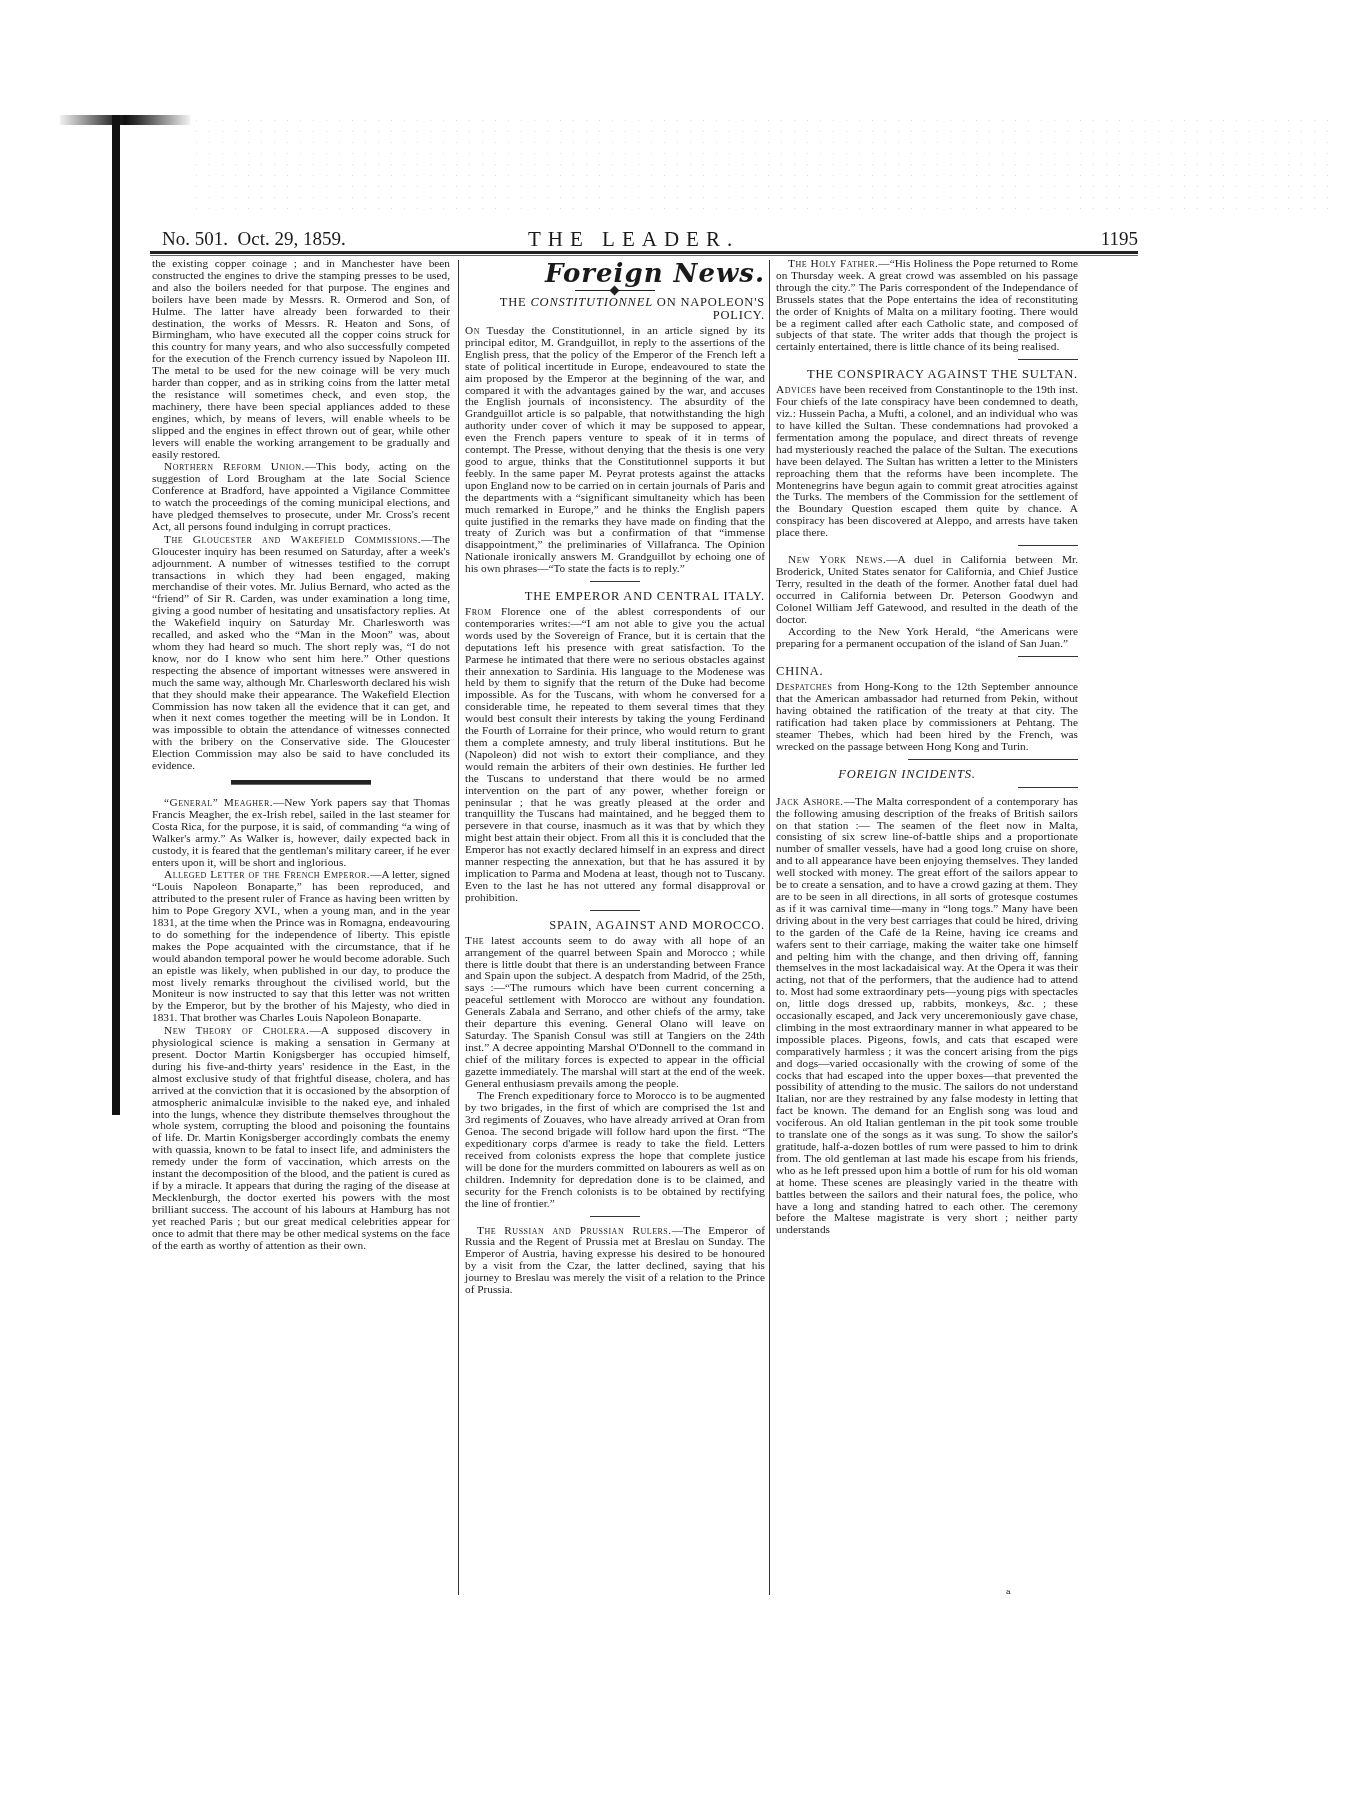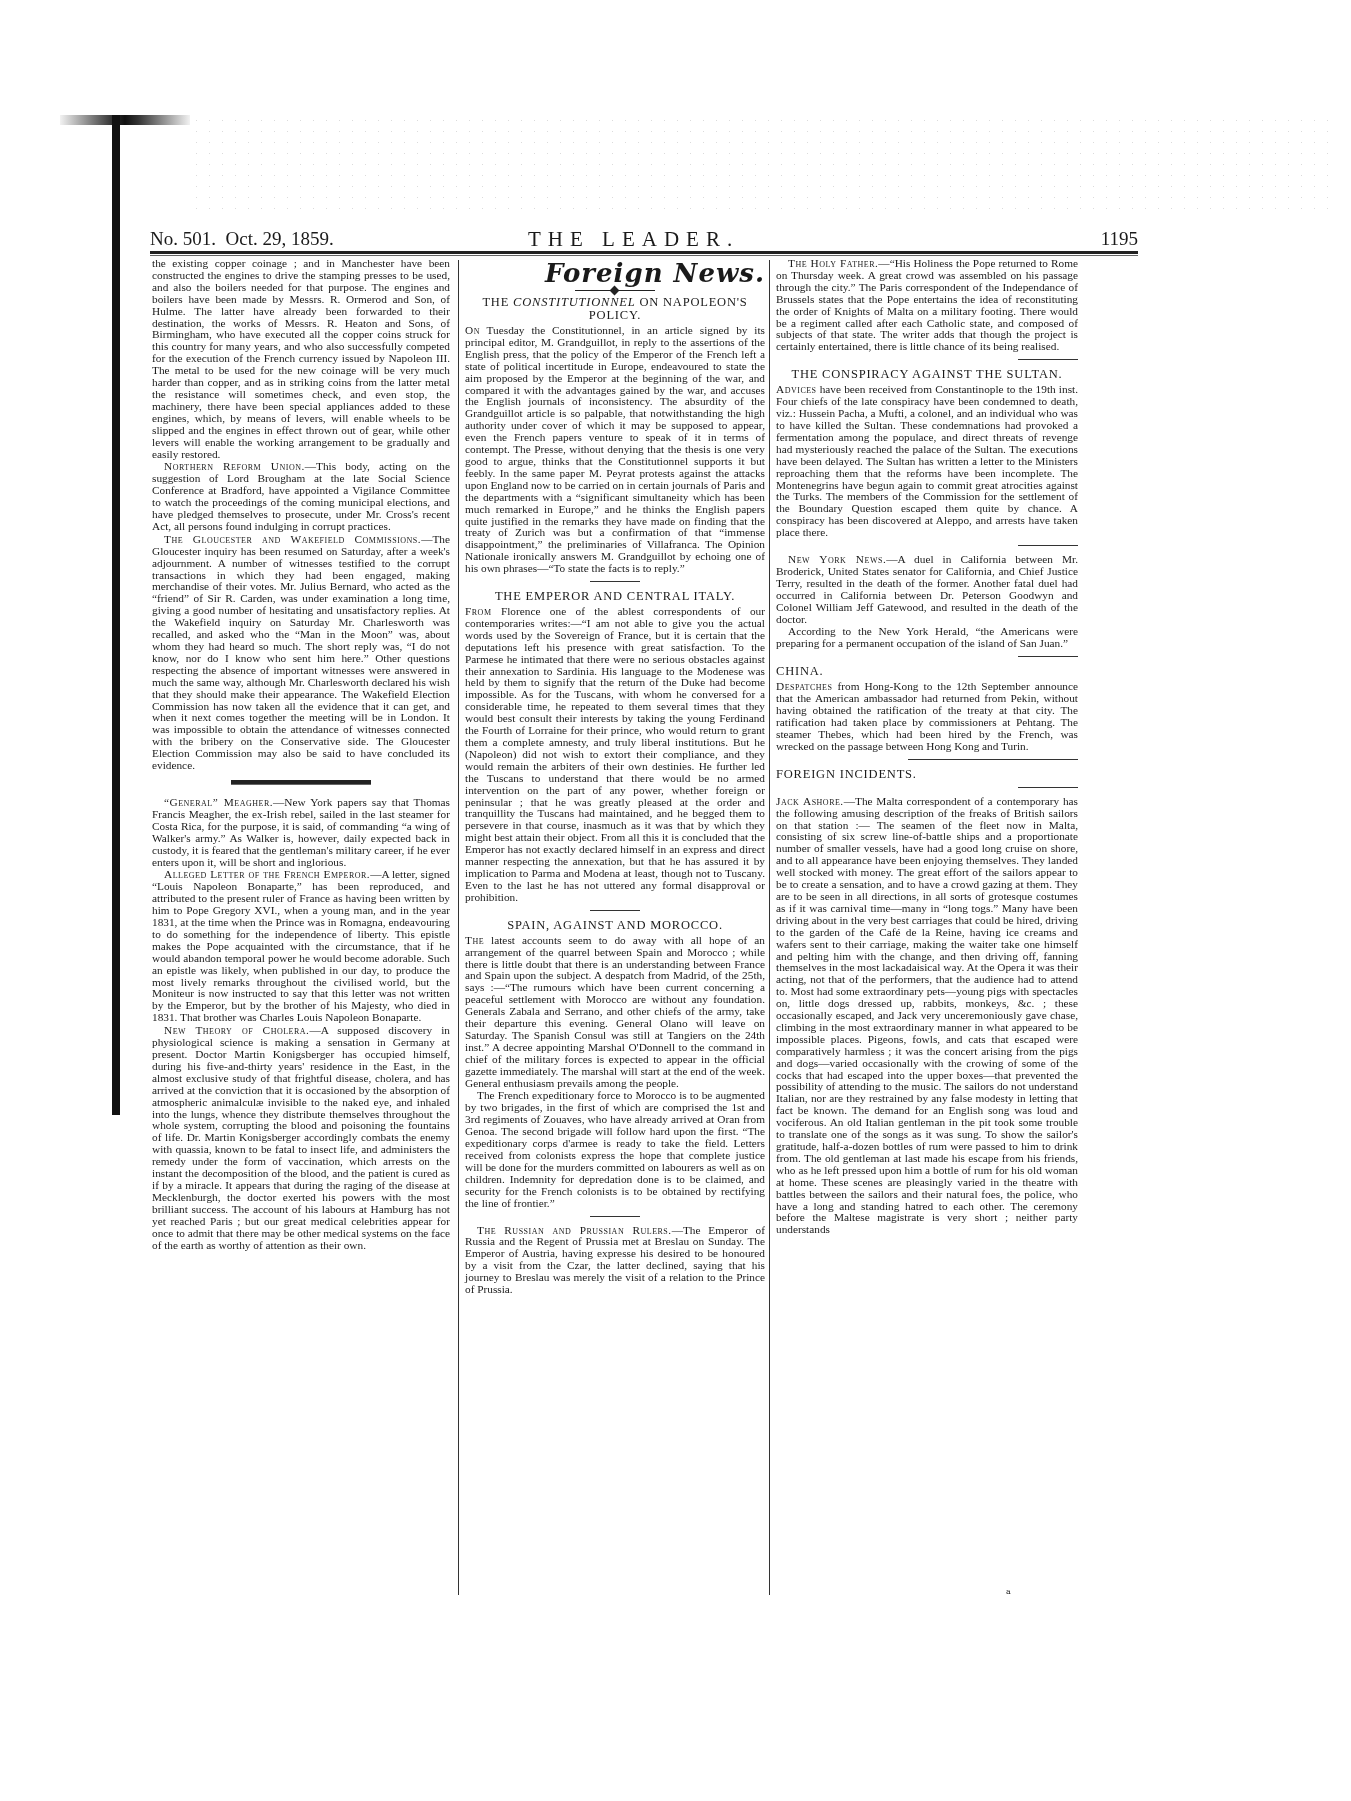--- a/index.html
+++ b/index.html
@@ -1,34 +1,34 @@
 <!DOCTYPE html>
 <html><head>
 <meta charset="utf-8">
 <style>
   html,body{margin:0;padding:0;background:#fff;}
   body{width:1351px;height:1801px;position:relative;overflow:hidden;font-family:"DejaVu Serif","Liberation Serif",serif;color:#1a1a1a;}
   .binding{position:absolute;left:112px;top:115px;width:8px;height:1000px;background:#111;}
   .binding-top{position:absolute;left:60px;top:115px;width:130px;height:10px;background:linear-gradient(90deg,rgba(0,0,0,0.05),#333 40%,#111 50%,#333 60%,rgba(0,0,0,0.05));}
   .speckle{position:absolute;left:190px;top:115px;width:1150px;height:100px;background-image:radial-gradient(#999 0.6px,transparent 0.8px);background-size:13px 11px;opacity:0.35;}
   .masthead{position:absolute;left:150px;top:228px;width:930px;height:22px;font-family:"Liberation Serif",serif;}
-  .mh-left{position:absolute;left:0;top:0;font-size:19px;}
+  .mh-left{position:absolute;left:12px;top:0;font-size:19px;}
   .mh-center{position:absolute;left:330px;top:-1px;font-size:21px;letter-spacing:7px;margin-left:48px;}
   .mh-right{position:absolute;right:-58px;top:0;font-size:19px;}
   .rule-thick{position:absolute;left:150px;top:251px;width:988px;height:3px;background:#222;}
   .rule-thin{position:absolute;left:150px;top:255px;width:988px;height:1px;background:#666;}
   .col{position:absolute;top:258px;font-family:"Liberation Serif",serif;font-size:11.3px;line-height:11.9px;text-align:justify;hyphens:auto;}
   .col1{left:152px;width:298px;}
   .col2{left:465px;width:300px;}
   .col3{left:776px;width:302px;}
   .vrule{position:absolute;width:1px;background:#333;}
   .p{margin:0 0 1px 0;text-indent:12px;}
   .p.noind{text-indent:0;}
   .sc{font-variant:small-caps;letter-spacing:0.5px;}
-  .hd{text-align:center;font-size:12.5px;letter-spacing:0.8px;margin:4px 0 3px 0;line-height:13px;}
+  .hd{text-align:right;font-size:12.5px;letter-spacing:0.8px;margin:4px 0 3px 0;line-height:13px;}
   .hd i{font-style:italic;}
   .fraktur{text-align:right;font-family:"DejaVu Serif",serif;font-weight:bold;font-style:italic;font-size:26px;line-height:30px;margin:0 0 2px 0;letter-spacing:1px;}
   .orn{width:80px;height:1px;background:#222;margin:2px auto 5px auto;position:relative;}
   .orn::after{content:"";position:absolute;left:36px;top:-3px;width:7px;height:7px;background:#222;transform:rotate(45deg);}
   .short-rule{width:50px;height:1px;background:#333;margin:6px auto 8px auto;}
   .heavy-rule{width:140px;height:4px;background:#222;margin:8px auto 12px auto;border-bottom:1px solid #666;}
   .right-rule{width:60px;height:1px;background:#333;margin:6px 0 8px auto;}
   .long-rule{width:170px;height:1px;background:#333;margin:6px 0 8px auto;}
   .footdot{position:absolute;left:1006px;top:1587px;font-size:8px;}
 </style>
@@ -81,18 +81,18 @@
   <div class="right-rule"></div>
   <div class="hd">THE CONSPIRACY AGAINST THE SULTAN.</div>
   <p class="p noind"><span class="sc">Advices</span><span> have been received from Constantinople to the 19th inst. Four chiefs of the late conspiracy have been condemned to death, viz.: Hussein Pacha, a Mufti, a colonel, and an individual who was to have killed the Sultan. These condemnations had provoked a fermentation among the populace, and direct threats of revenge had mysteriously reached the palace of the Sultan. The executions have been delayed. The Sultan has written a letter to the Ministers reproaching them that the reforms have been incomplete. The Montenegrins have begun again to commit great atrocities against the Turks. The members of the Commission for the settlement of the Boundary Question escaped them quite by chance. A conspiracy has been discovered at Aleppo, and arrests have taken place there.</span></p>
   <div class="right-rule"></div>
   <p class="p"><span class="sc">New York News.</span><span>—A duel in California between Mr. Broderick, United States senator for California, and Chief Justice Terry, resulted in the death of the former. Another fatal duel had occurred in California between Dr. Peterson Goodwyn and Colonel William Jeff Gatewood, and resulted in the death of the doctor.</span></p>
   <p class="p">According to the New York Herald, “the Americans were preparing for a permanent occupation of the island of San Juan.”</p>
   <div class="right-rule"></div>
   <div class="hd" style="text-align:left;padding-right:80px;">CHINA.</div>
   <p class="p noind"><span class="sc">Despatches</span><span> from Hong-Kong to the 12th September announce that the American ambassador had returned from Pekin, without having obtained the ratification of the treaty at that city. The ratification had taken place by commissioners at Pehtang. The steamer Thebes, which had been hired by the French, was wrecked on the passage between Hong Kong and Turin.</span></p>
   <div class="long-rule"></div>
-  <div class="hd" style="text-align:left;padding-right:40px;">FOREIGN INCIDENTS.</div>
+  <div class="hd" style="text-align:center;padding-right:40px;font-style:italic;">FOREIGN INCIDENTS.</div>
   <div class="right-rule"></div>
   <p class="p noind"><span class="sc">Jack Ashore.</span><span>—The Malta correspondent of a contemporary has the following amusing description of the freaks of British sailors on that station :— The seamen of the fleet now in Malta, consisting of six screw line-of-battle ships and a proportionate number of smaller vessels, have had a good long cruise on shore, and to all appearance have been enjoying themselves. They landed well stocked with money. The great effort of the sailors appear to be to create a sensation, and to have a crowd gazing at them. They are to be seen in all directions, in all sorts of grotesque costumes as if it was carnival time—many in “long togs.” Many have been driving about in the very best carriages that could be hired, driving to the garden of the Café de la Reine, having ice creams and wafers sent to their carriage, making the waiter take one himself and pelting him with the change, and then driving off, fanning themselves in the most lackadaisical way. At the Opera it was their acting, not that of the performers, that the audience had to attend to. Most had some extraordinary pets—young pigs with spectacles on, little dogs dressed up, rabbits, monkeys, &amp;c. ; these occasionally escaped, and Jack very unceremoniously gave chase, climbing in the most extraordinary manner in what appeared to be impossible places. Pigeons, fowls, and cats that escaped were comparatively harmless ; it was the concert arising from the pigs and dogs—varied occasionally with the crowing of some of the cocks that had escaped into the upper boxes—that prevented the possibility of attending to the music. The sailors do not understand Italian, nor are they restrained by any false modesty in letting that fact be known. The demand for an English song was loud and vociferous. An old Italian gentleman in the pit took some trouble to translate one of the songs as it was sung. To show the sailor's gratitude, half-a-dozen bottles of rum were passed to him to drink from. The old gentleman at last made his escape from his friends, who as he left pressed upon him a bottle of rum for his old woman at home. These scenes are pleasingly varied in the theatre with battles between the sailors and their natural foes, the police, who have a long and standing hatred to each other. The ceremony before the Maltese magistrate is very short ; neither party understands</span></p>
 </div>
 
 <div class="footdot">a</div>
 
 </body></html>

